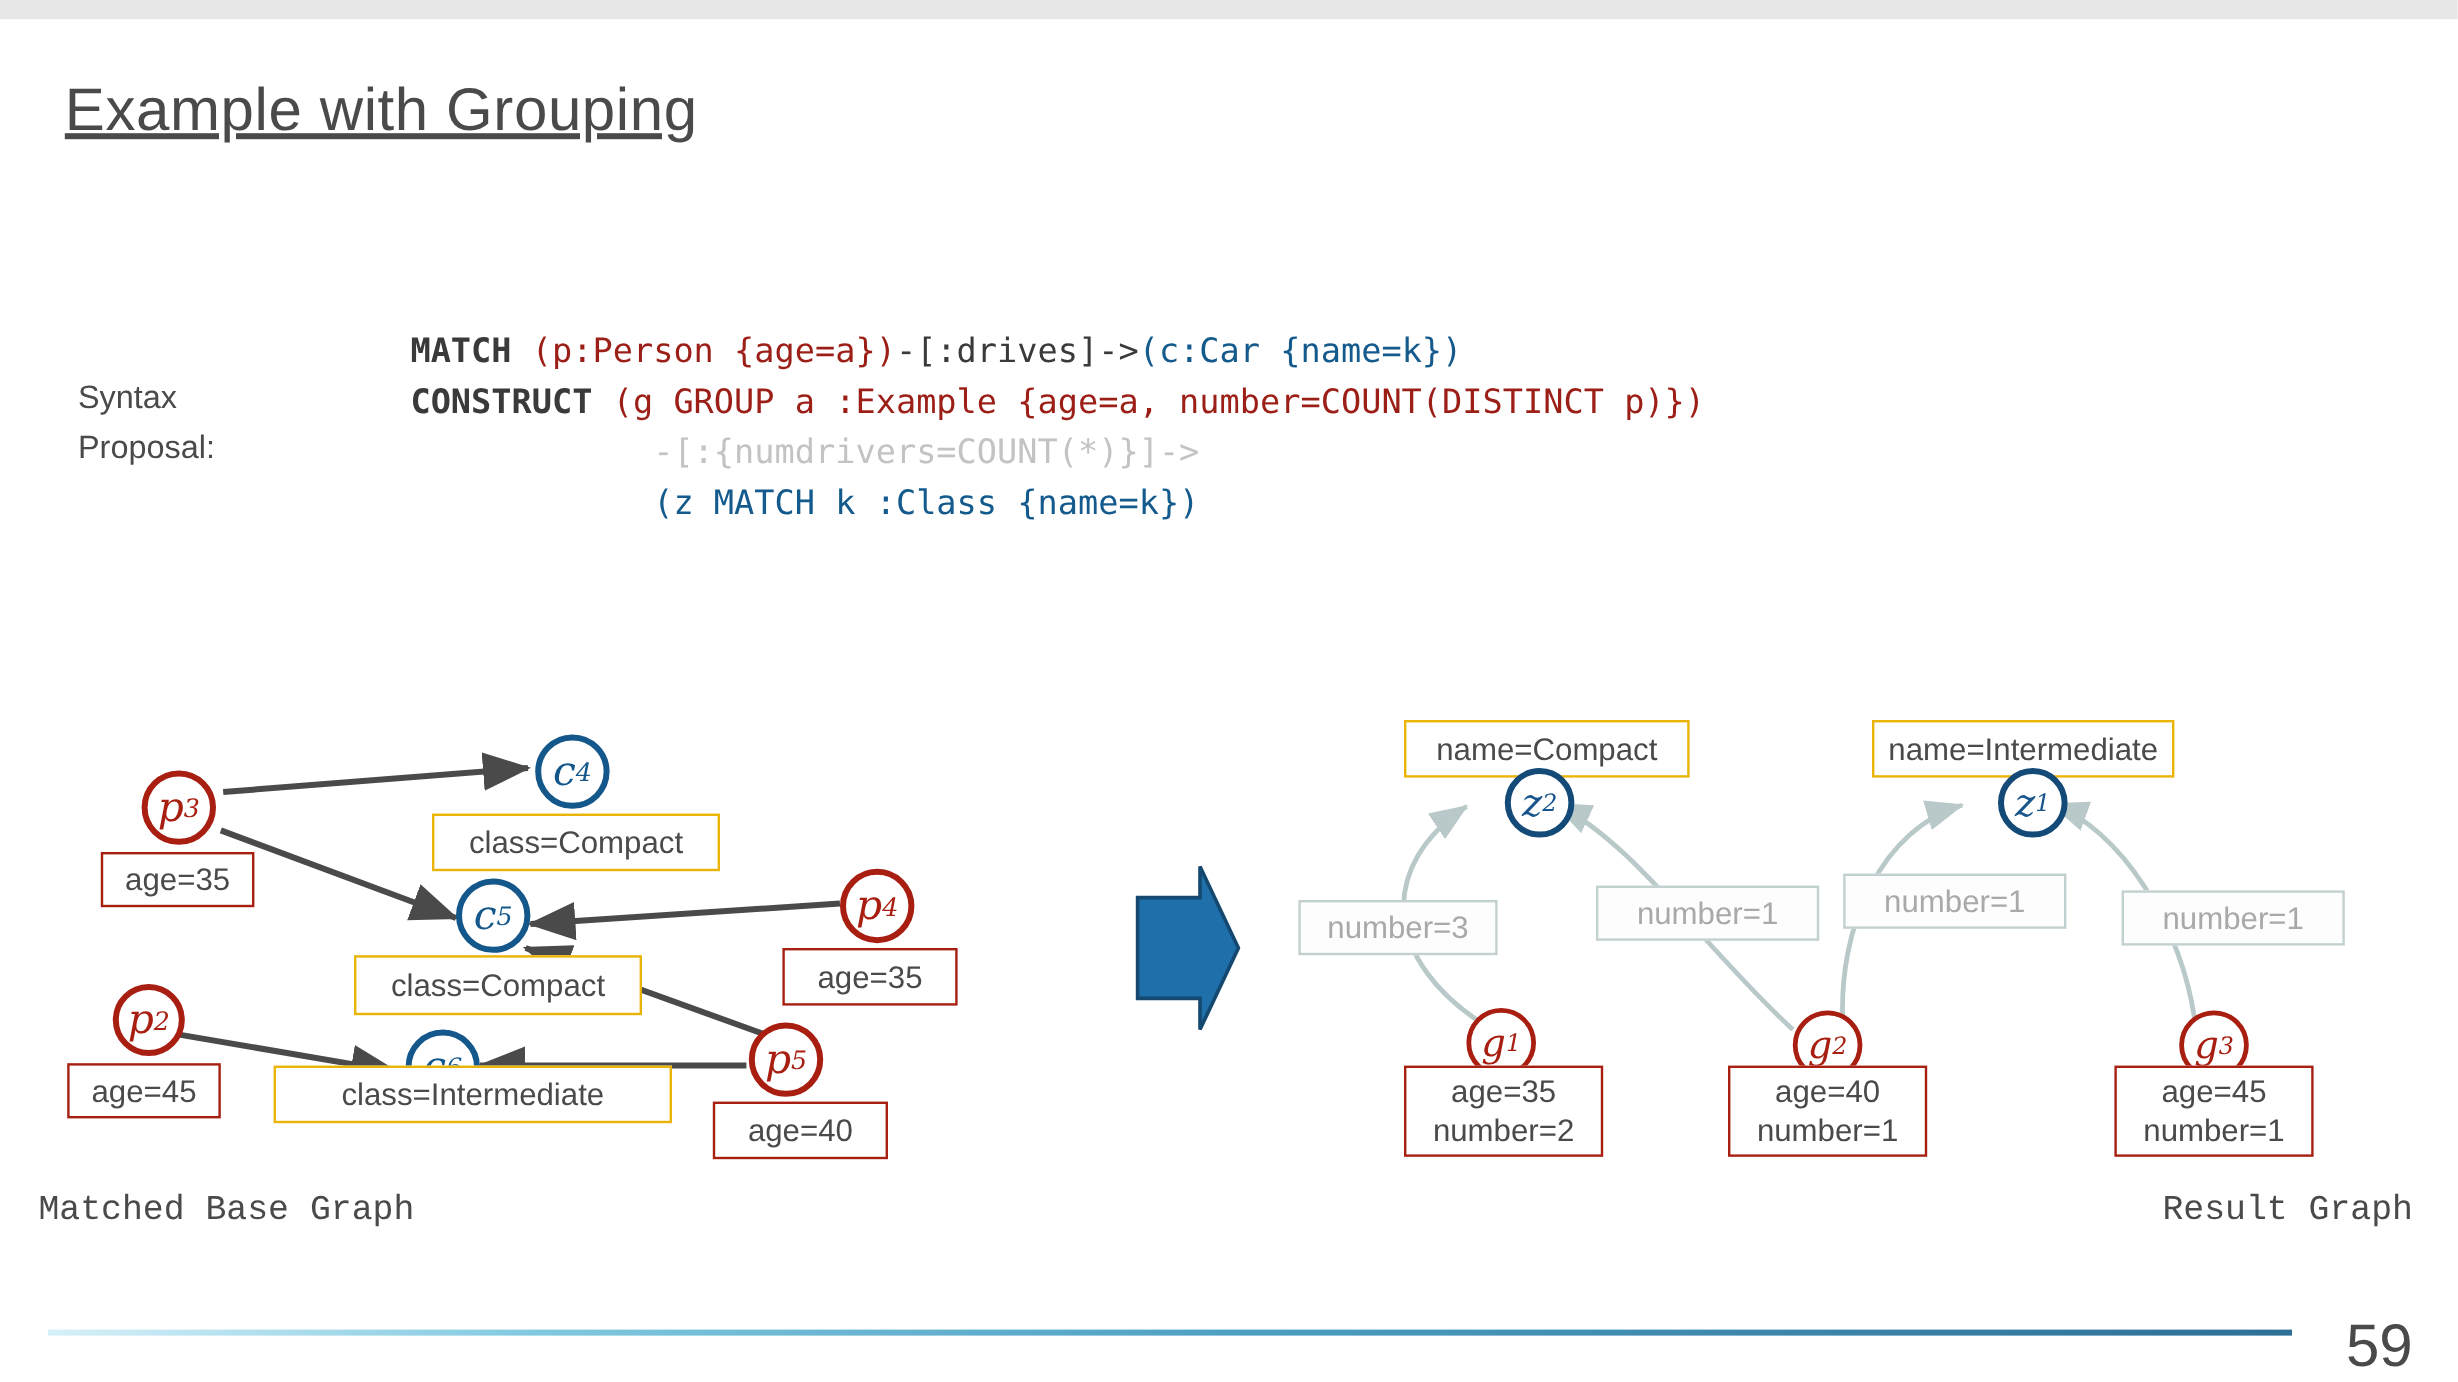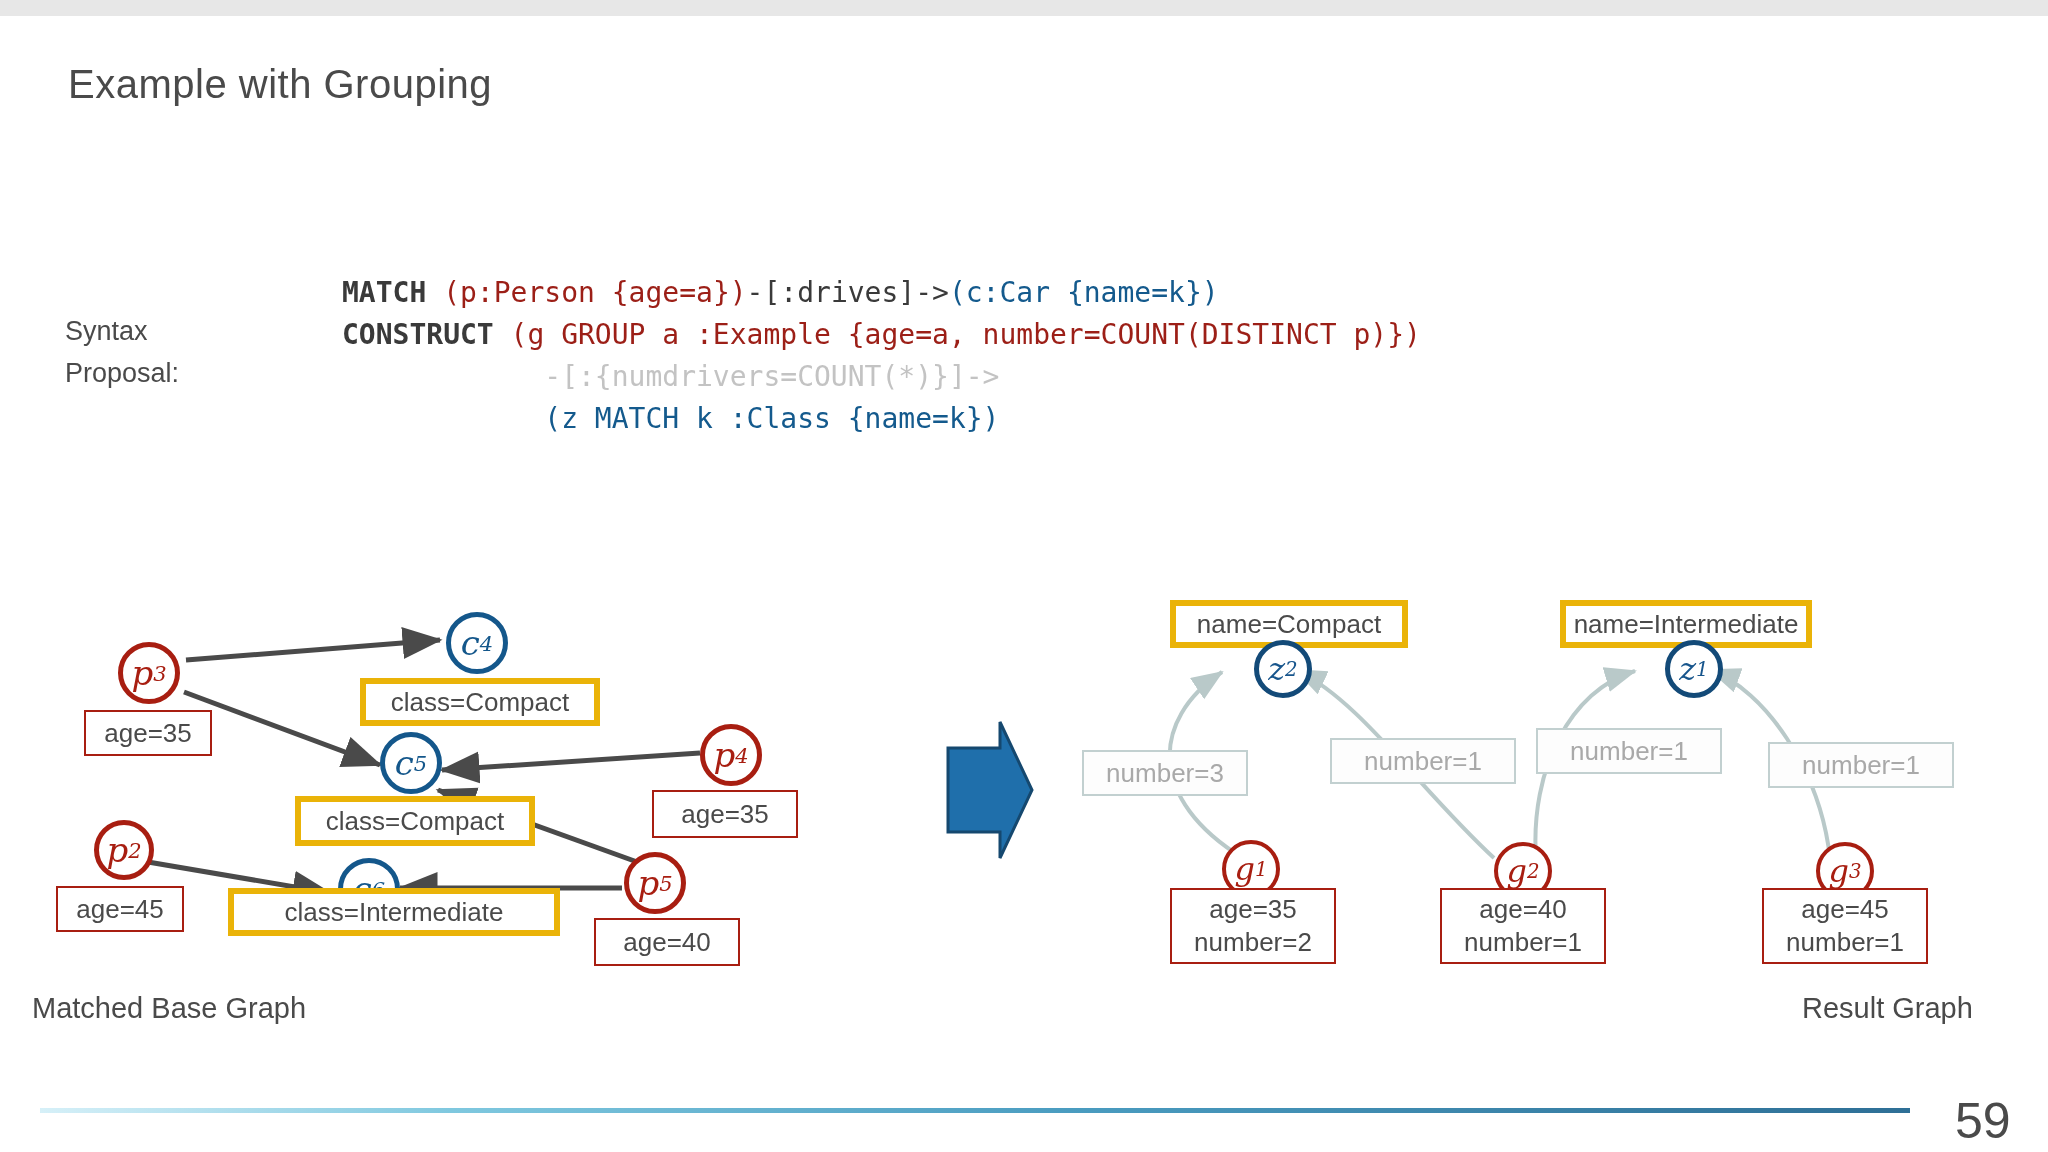--- a/index.html
+++ b/index.html
@@ -7,23 +7,23 @@
     width:2048px;height:1152px;
     background:#ffffff;
     font-family:"Liberation Sans", sans-serif;
     overflow:hidden;position:relative;
   }
   .topbar{
     position:absolute;left:0;top:0;width:2048px;height:16px;
     background:#e7e7e7;
   }
   .slide-title{
-    position:absolute;left:68px;top:62px;
-    font-size:40px;font-weight:400;color:#4a4a4a;
-    letter-spacing:0.5px;white-space:nowrap;
+    position:absolute;left:54px;top:62px;
+    font-size:50px;font-weight:400;color:#4a4a4a;
+    letter-spacing:0.5px;white-space:nowrap;text-decoration:underline;
   }
   .syntax-label{
     position:absolute;left:65px;top:310px;
     font-size:27px;color:#4a4a4a;line-height:42px;
   }
   .code-block{
     position:absolute;left:342px;top:272px;
     font-family:"DejaVu Sans Mono", monospace;
     font-size:28px;line-height:42px;
     white-space:pre;
@@ -48,25 +48,25 @@
   .node-g{border:4px solid #a81e11;color:#a81e11;}
   .node sub{font-size:0.62em;font-style:italic;vertical-align:sub;}
 
   .pbox{
     position:absolute;box-sizing:border-box;
     background:#ffffff;display:flex;align-items:center;justify-content:center;
     font-size:26px;color:#4a4a4a;text-align:center;line-height:33px;
     padding:4px 10px;white-space:nowrap;
   }
   .pbox-red{border:2px solid #a81e11;}
-  .pbox-blue{border:6px solid #eab308;}
+  .pbox-blue{border:2px solid #eab308;}
   .pbox-grey{border:2px solid #c2d0d0;color:#a9a9a9;background:#fdfdfd;}
 
   .caption{
-    position:absolute;font-size:29px;color:#4a4a4a;white-space:nowrap;
+    position:absolute;font-size:29px;color:#4a4a4a;white-space:nowrap;font-family:Liberation Mono, monospace;
   }
   .footer-rule{
     position:absolute;left:40px;top:1108px;width:1870px;height:5px;
     background:linear-gradient(to right,#d6f0f8 0%,#7fc8df 22%,#4a9cc0 55%,#2e6f96 100%);
   }
   .page-num{
     position:absolute;left:1955px;top:1092px;
     font-size:50px;color:#4a4a4a;
   }
 </style>

